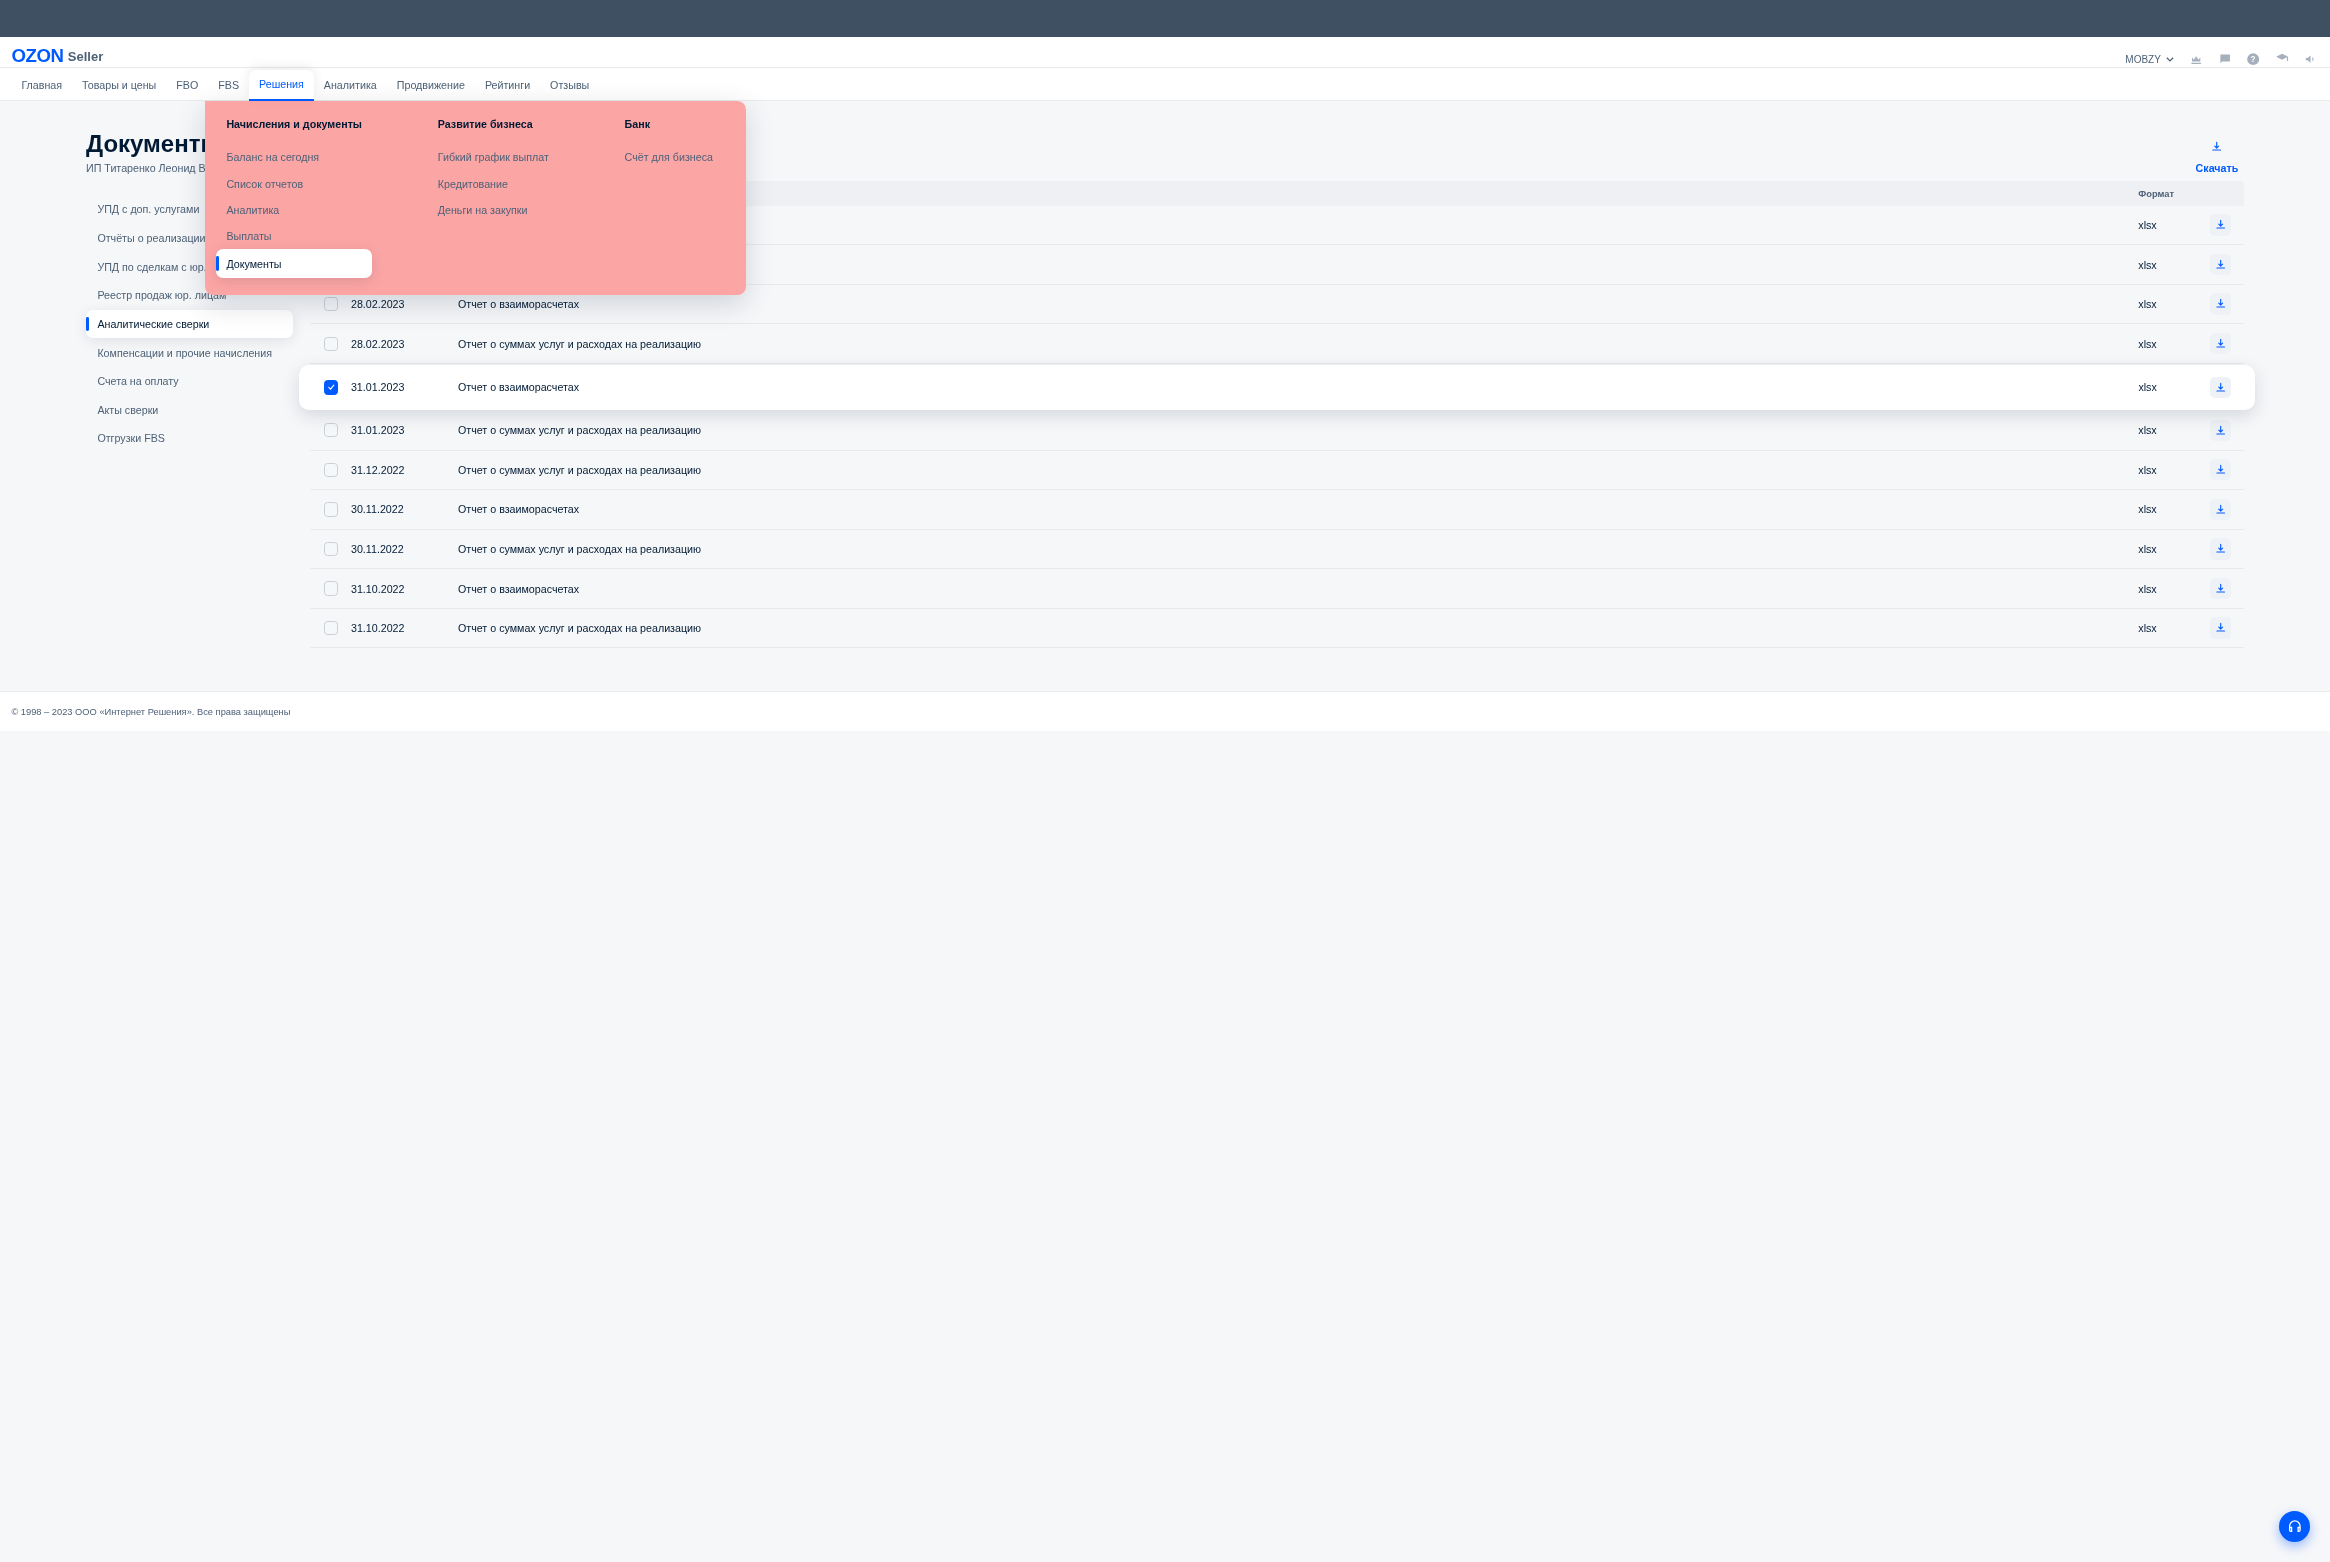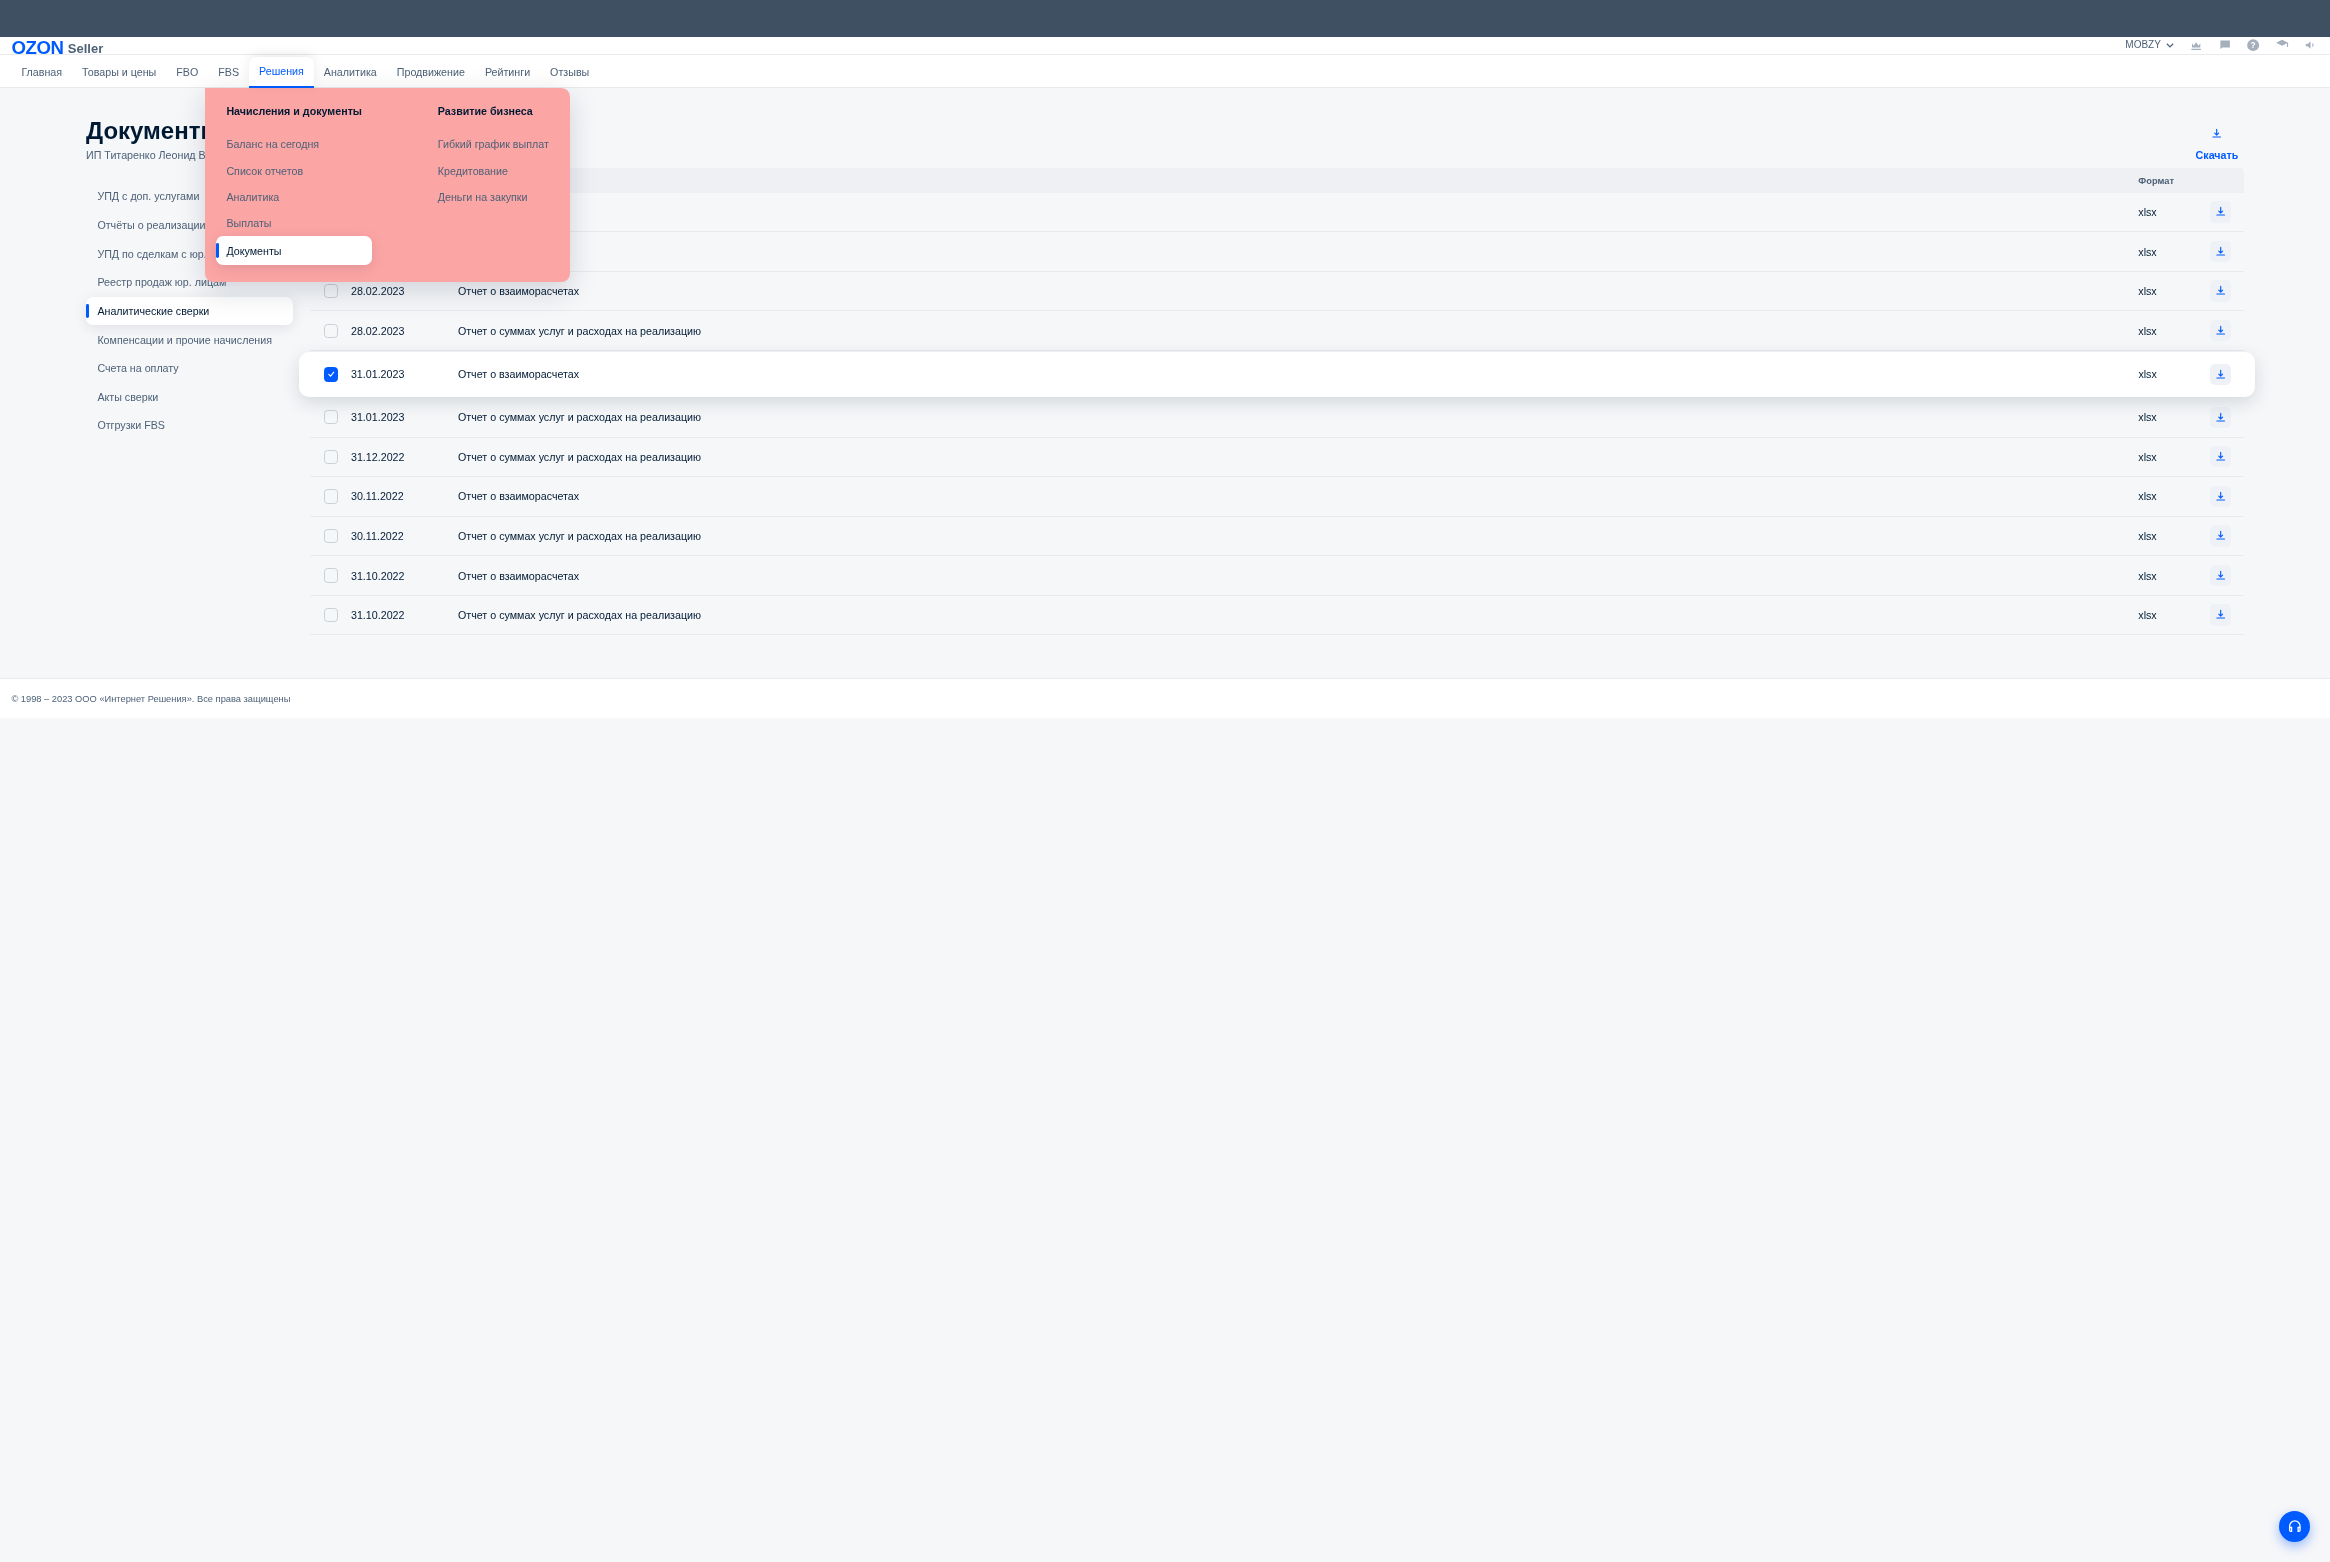--- a/index.html
+++ b/index.html
@@ -1,18 +1,18 @@
 <!DOCTYPE html>
 <html style="font-size:11.4px"><head>
 <meta charset="utf-8">
 <style>
   * { margin: 0; padding: 0; box-sizing: border-box; }
   body { font-family: -apple-system, BlinkMacSystemFont, "Segoe UI", Arial, sans-serif; background: #f6f7f9; color: #001a34; }
   .topbar { background: #3e5062; height: 37px; }
-  .header { background: #fff; display: flex; align-items: flex-start; padding: 0 11.4px; height: 18px; border-bottom: 0.7px solid #e8eaed; }
+  .header { background: #fff; display: flex; align-items: flex-end; padding: 0 11.4px; height: 31px; border-bottom: 0.7px solid #e8eaed; }
   .logo { display: flex; align-items: center; gap: 4.3px; font-weight: 700; }
   .logo-ozon { color: #005bff; font-size: 18.6px; letter-spacing: -0.4px; font-weight: 800; }
   .logo-seller { color: #4d6177; font-size: 13px; }
   .header-spacer { flex: 1; }
   .header-right { display: flex; align-items: center; gap: 13px; color: #4d6177; }
   .account { display: flex; align-items: center; gap: 4.3px; cursor: pointer; font-size: 10px; }
   .account svg { width: 10px; height: 10px; }
   .hicon { width: 15.7px; height: 15.7px; display: flex; align-items: center; justify-content: center; cursor: pointer; color: #a5b0bc; }
   .navbar { background: #fff; display: flex; align-items: flex-end; padding: 0 11.4px; border-bottom: 0.7px solid #e8eaed; height: 33px; position: relative; }
   .nav-item { padding: 8.6px 10px; font-size: 10.7px; color: #4d6177; cursor: pointer; }
@@ -117,20 +117,24 @@
         <div class="dd-item">Аналитика</div>
         <div class="dd-item">Выплаты</div>
         <div class="dd-item current">Документы</div>
       </div>
       <div class="dd-col">
         <div class="dd-title">Развитие бизнеса</div>
         <div class="dd-item">Гибкий график выплат</div>
         <div class="dd-item">Кредитование</div>
         <div class="dd-item">Деньги на закупки</div>
       </div>
+      <div class="dd-col">
+        <div class="dd-title">Банк</div>
+        <div class="dd-item">Счёт для бизнеса</div>
+      </div>
     </div>
 </div>
 
 <div class="page">
   <div class="left-col">
     <div class="page-title-block">
       <div class="page-title">Документы</div>
       <div class="page-sub">ИП Титаренко Леонид В</div>
     </div>
     <div class="side-list" id="sidebar-slot">

